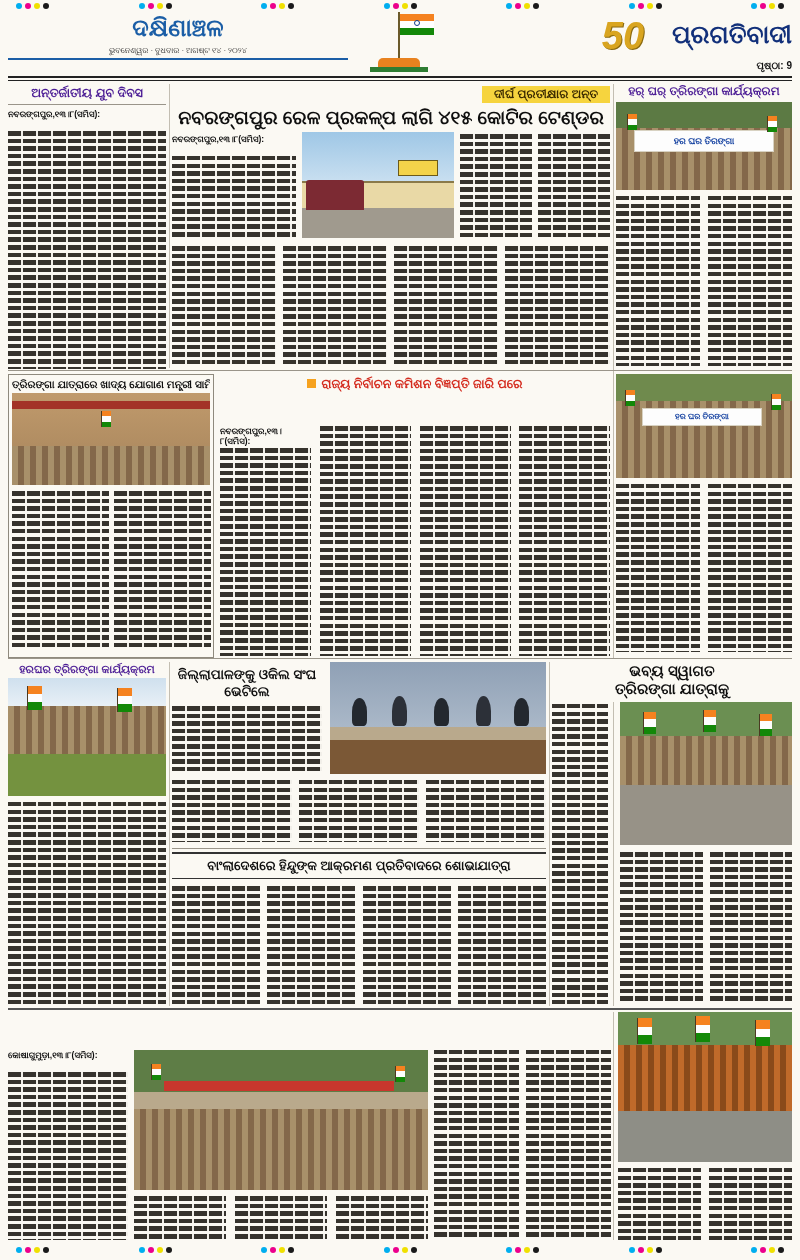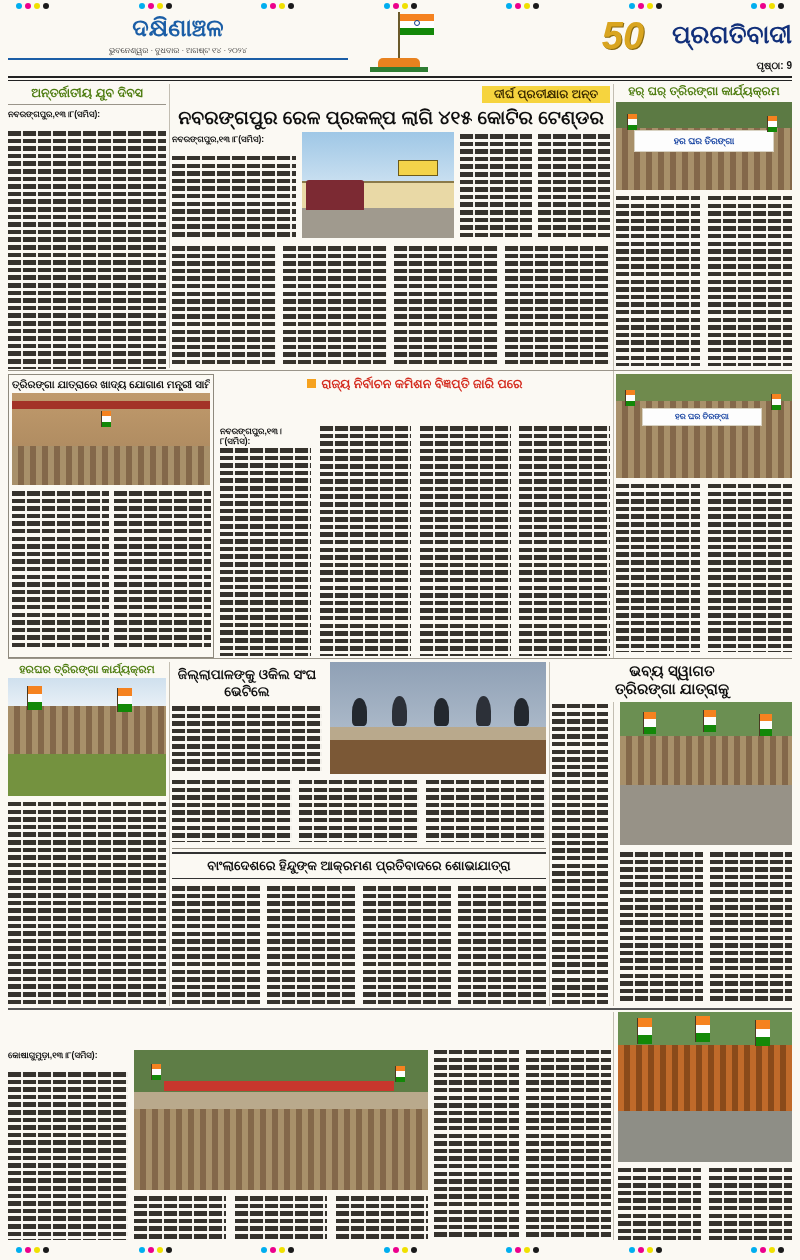--- a/index.html
+++ b/index.html
@@ -8,21 +8,21 @@
 .abs{position:absolute}
 .regrow{left:16px;right:16px;display:flex;justify-content:space-between;height:6px}
 .reggroup{display:flex;gap:3px}
 .dot{width:6px;height:6px;border-radius:50%}
 .dc{background:#00aeef}.dm{background:#ec008c}.dy{background:#f0e000}.dk{background:#1a1a1a}
 
 .sim{background-image:
  repeating-linear-gradient(to right, rgba(251,249,243,0) 0 13px, rgba(251,249,243,.95) 13px 15px),
  repeating-linear-gradient(to bottom,#36332d 0 4.5px, rgba(0,0,0,0) 4.5px 7.6px)}
 .dateline{font-weight:bold;font-size:8.5px;line-height:10px;color:#0d0d0d;display:block;height:20px;overflow:hidden;margin-bottom:2px}
-.hl-blue{color:#4d7c0f;font-weight:bold;text-align:center}
+.hl-blue{color:#4c1d95;font-weight:bold;text-align:center}
 .hl-black{color:#0e0e0e;font-weight:bold;text-align:center}
 .vr{width:1px;background:#c3beb2}
 .hrule{height:1px;background:#9a958a}
 .photo{overflow:hidden;background:#b9a98c}
 .photo .abs{position:absolute}
 .triflag{width:9px;height:16px;background:linear-gradient(to bottom,#f5821f 0 33%,#fdfdfd 33% 66%,#138808 66% 100%);box-shadow:-1px 0 0 #4a3a22}
 .bannerstrip{background:#fdfdfd;color:#1340a0;font-weight:bold;text-align:center;border:1px solid #d8d2c2;overflow:hidden}
 .crowd{background-image:repeating-linear-gradient(90deg,#a8906a 0 6px,#84684a 6px 12px)}
 </style>
 </head>

